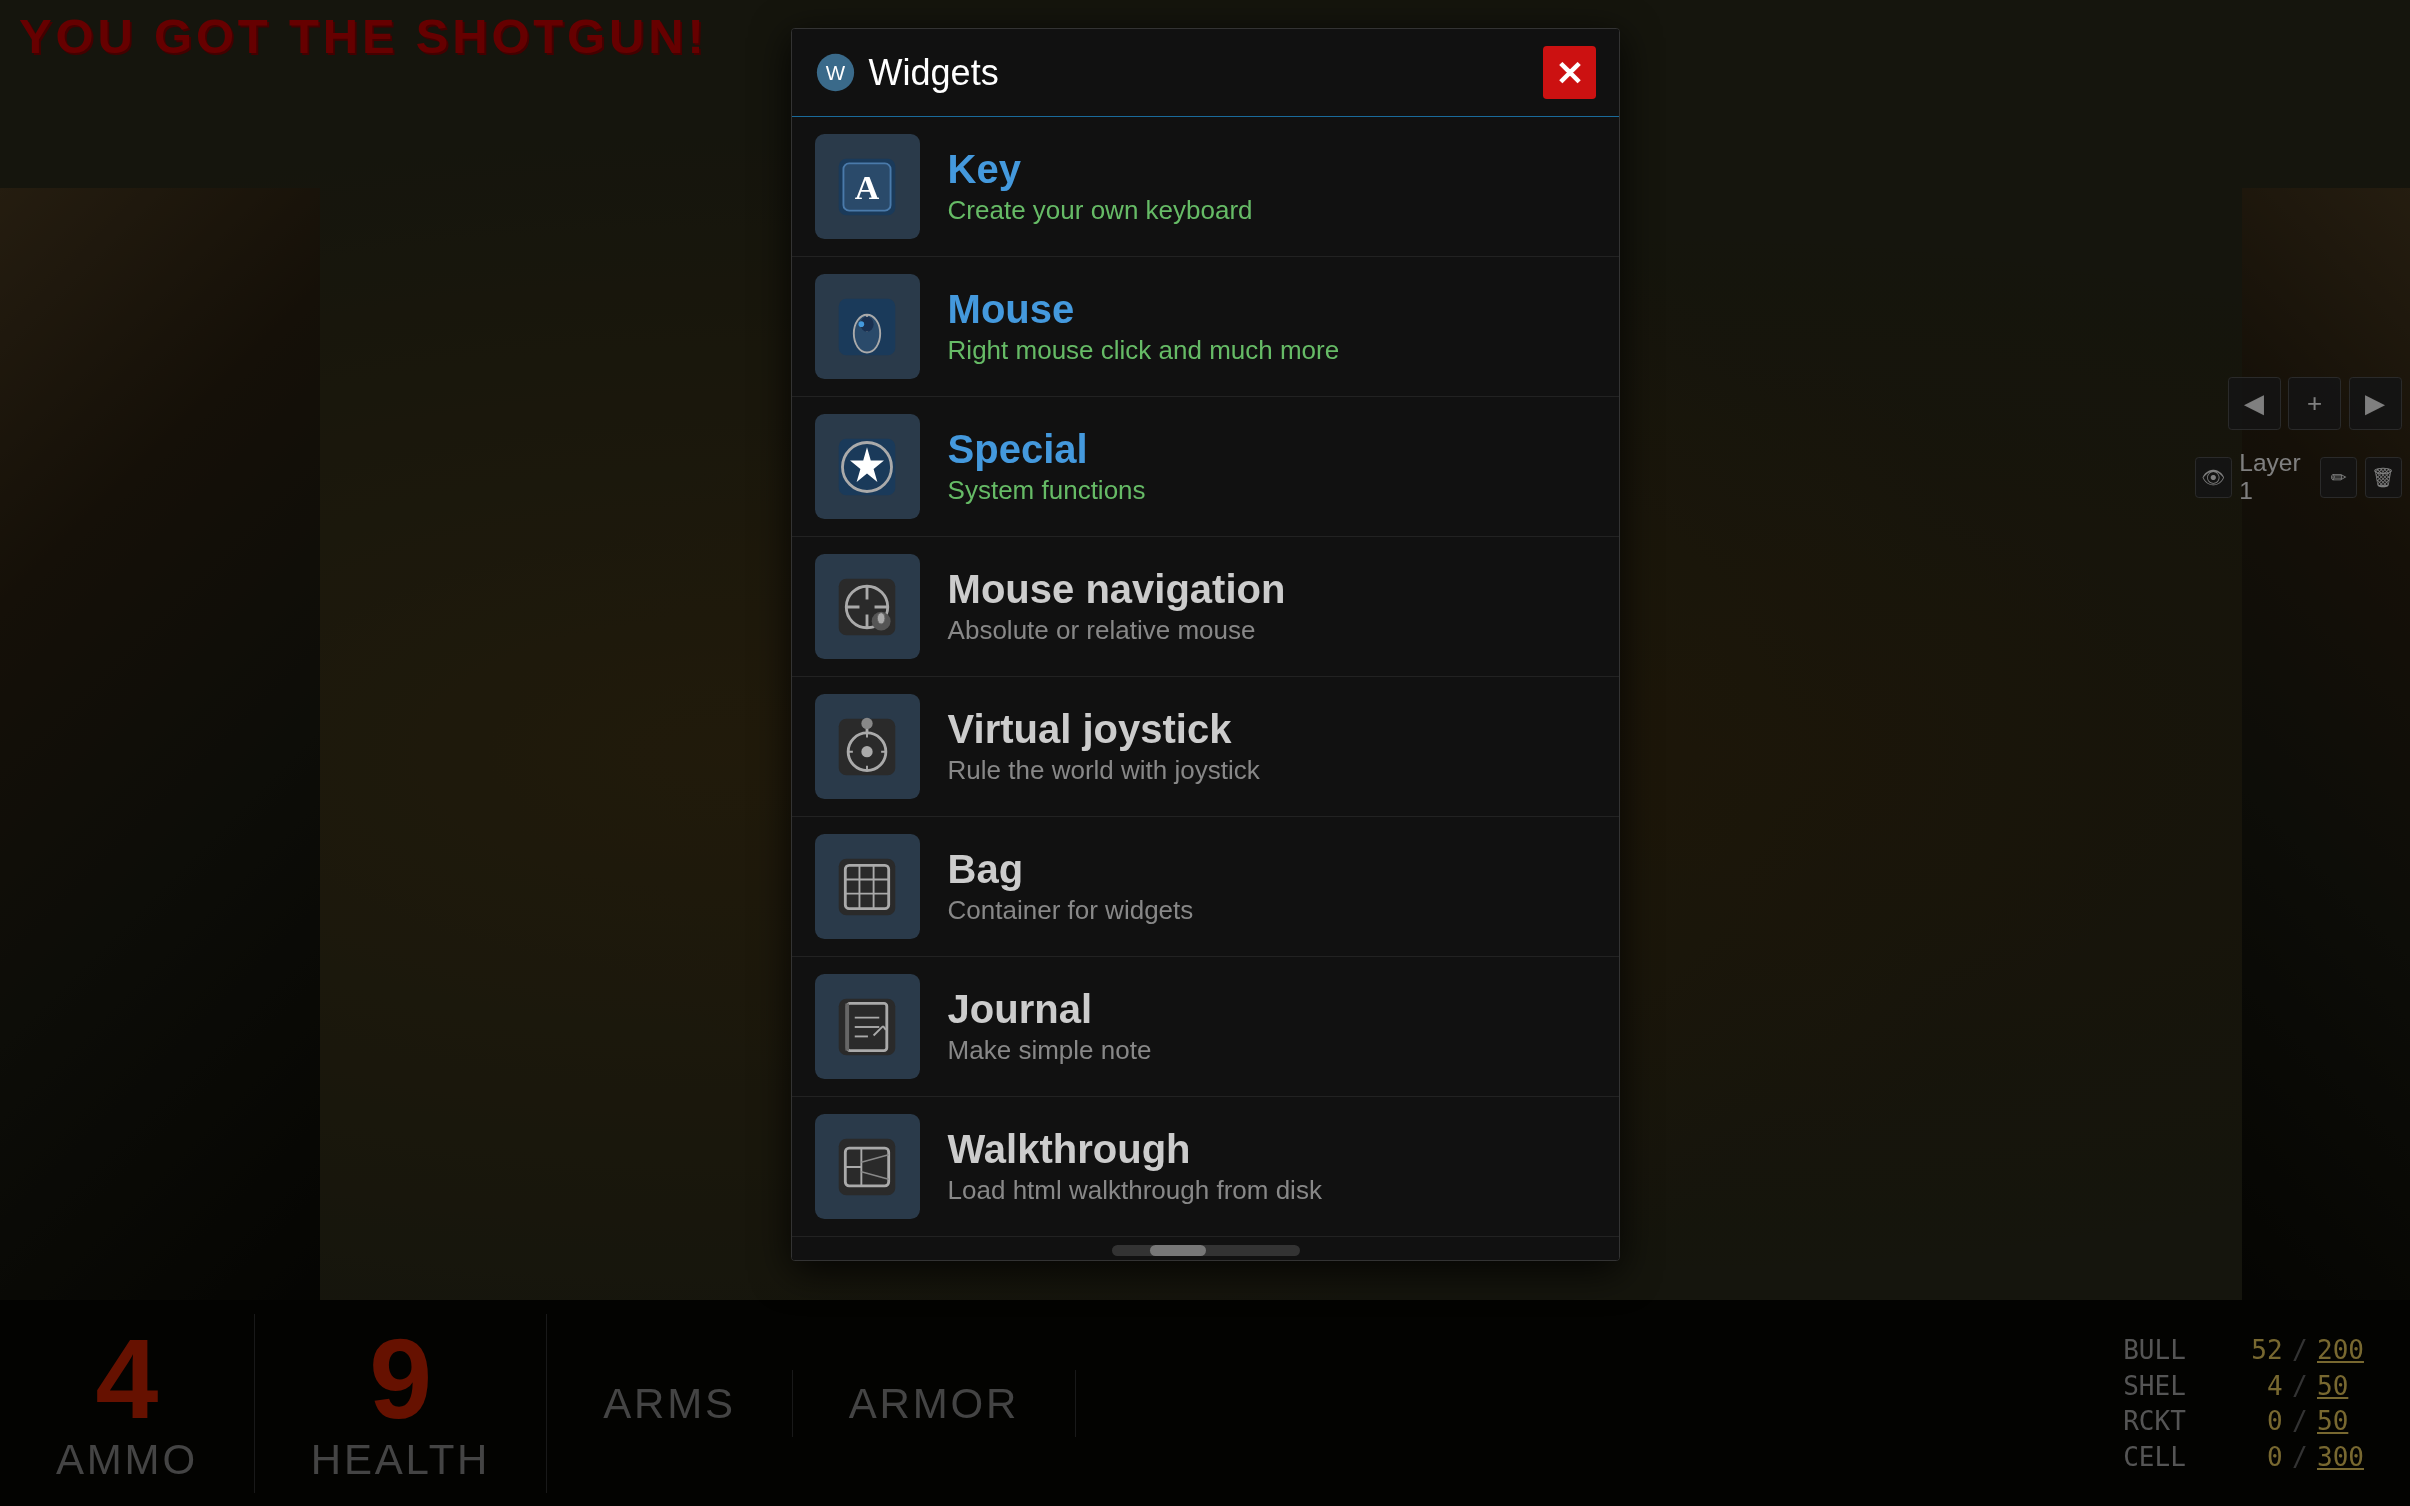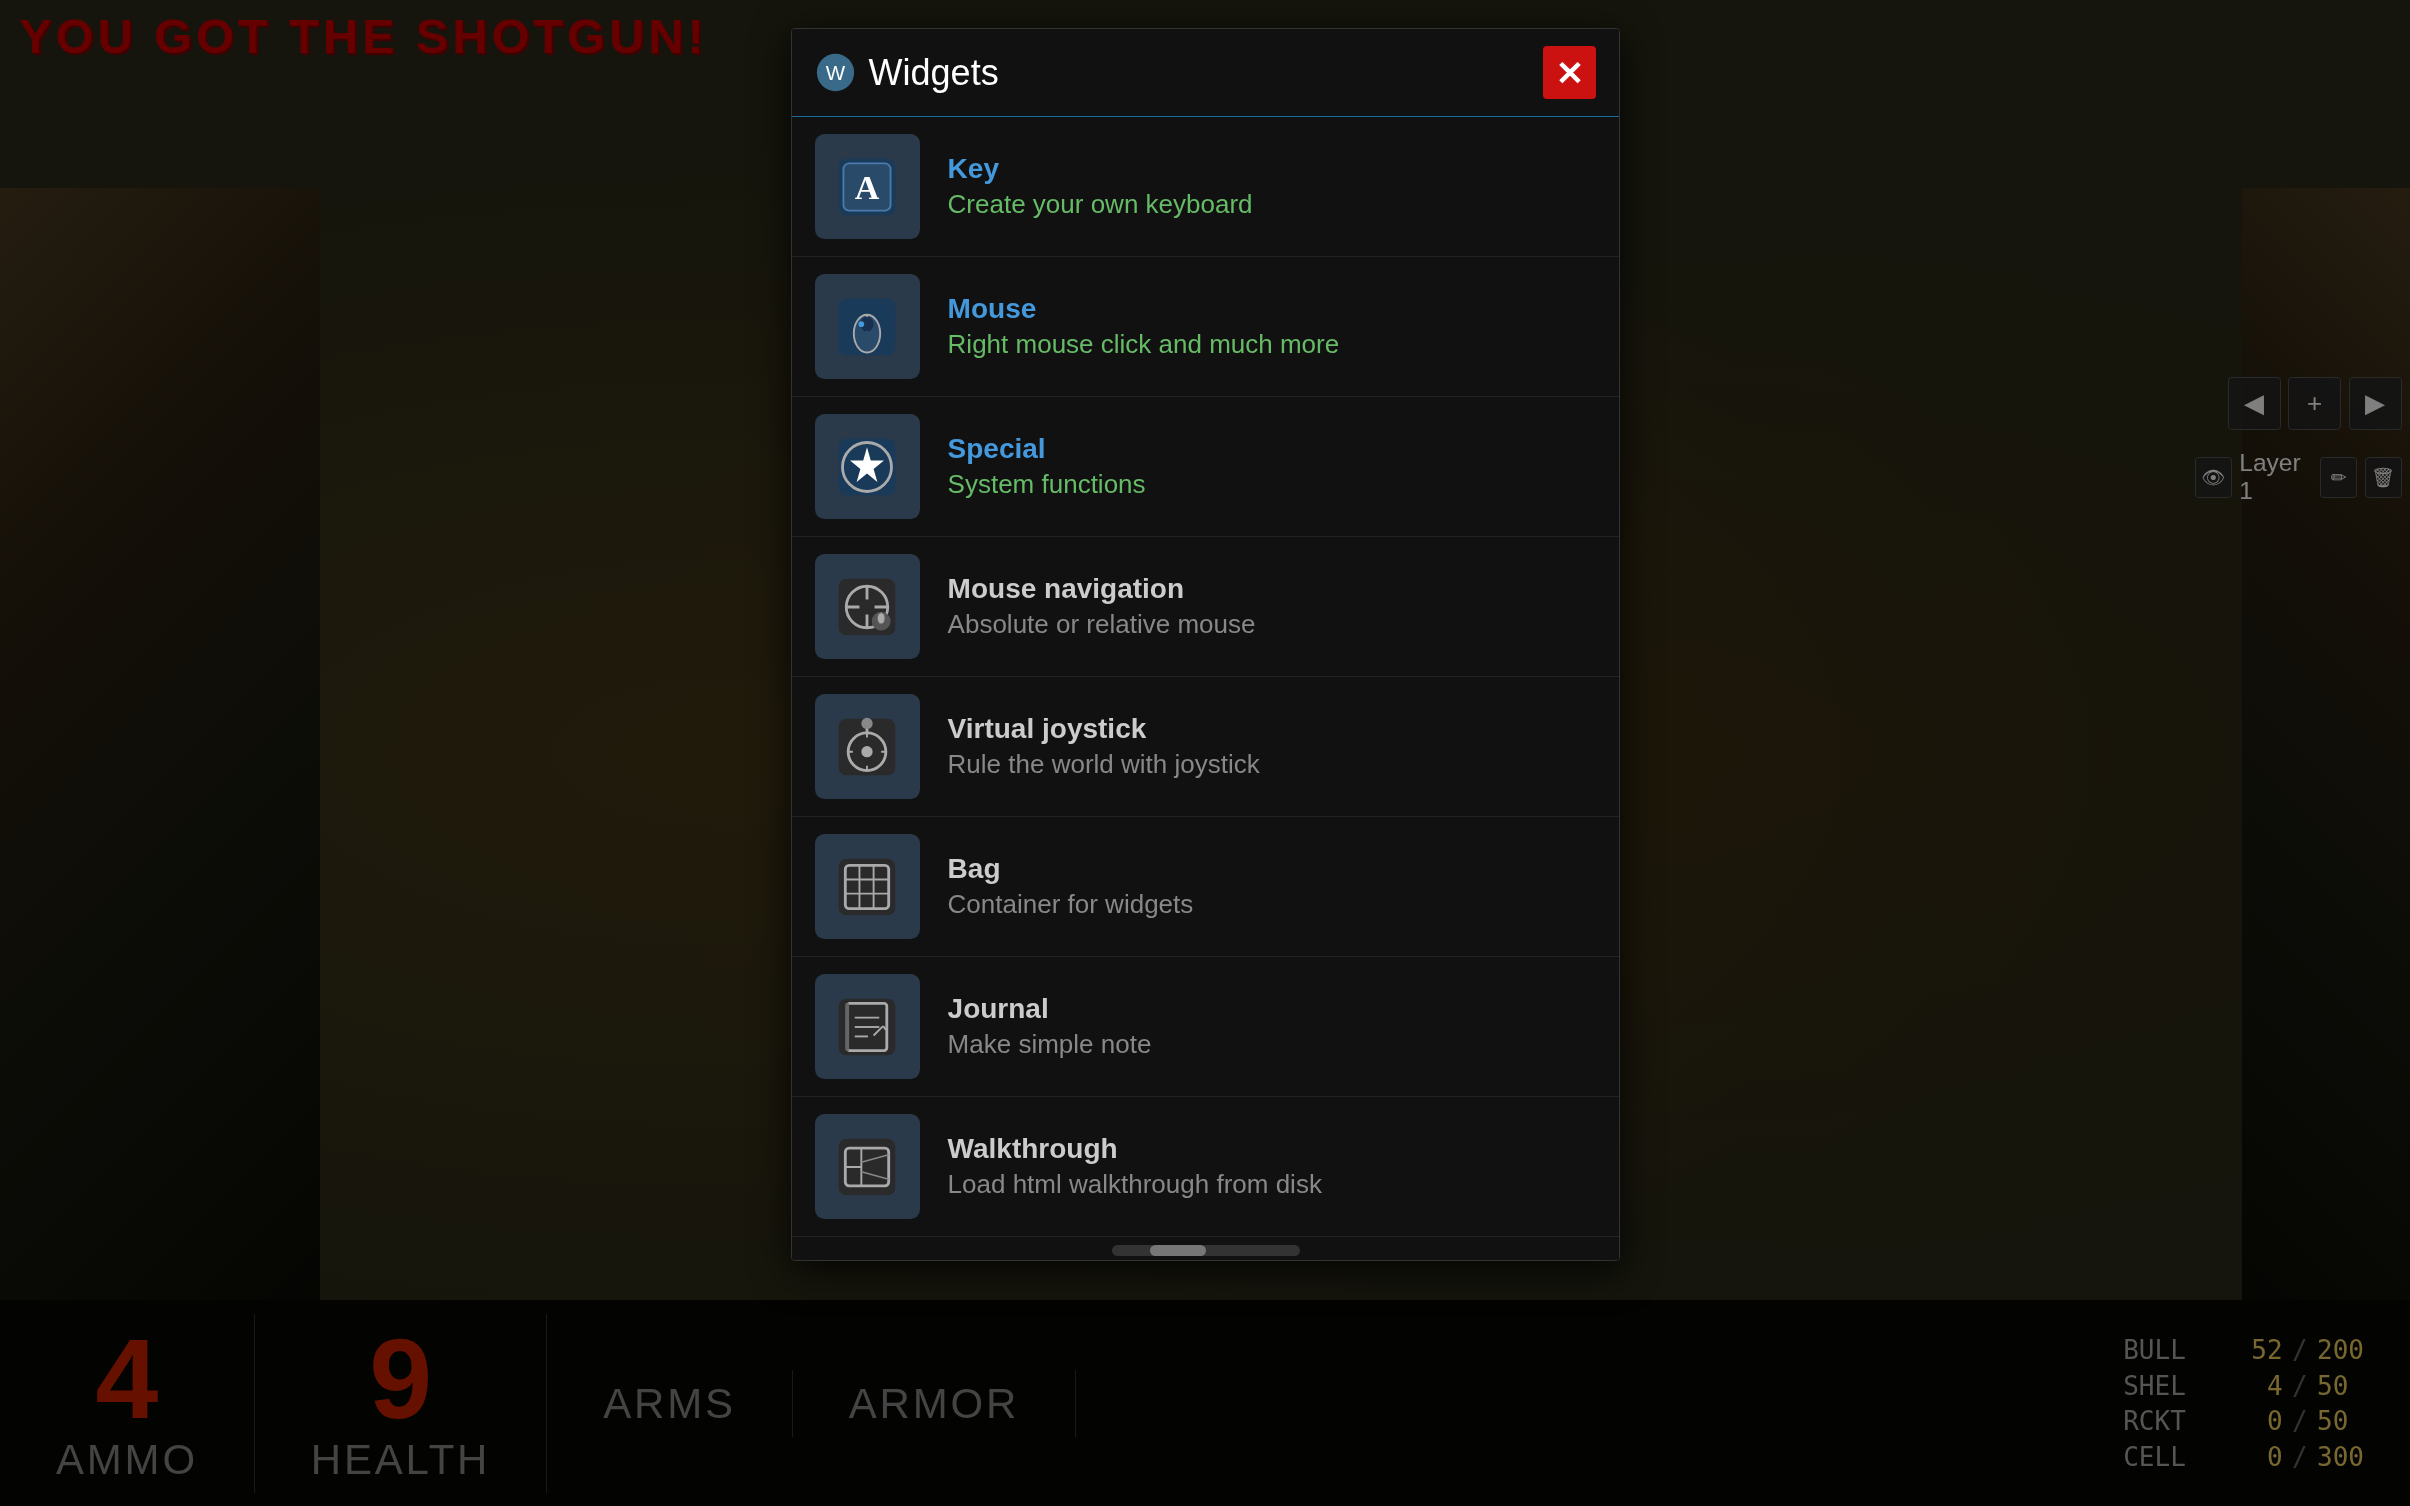--- a/index.html
+++ b/index.html
@@ -110,20 +110,21 @@
       text-align: right;
     }
 
     .hud-ammo-sep {
       color: #666;
     }
 
     .hud-ammo-max {
       color: #f0d060;
       width: 56px;
+      text-decoration: underline;
     }
 
     
     .right-panel {
       position: absolute;
       right: 0;
       top: 0;
       bottom: 0;
       width: 188px;
       display: flex;
@@ -268,21 +269,21 @@
       overflow: hidden;
     }
 
     .widget-text {
       display: flex;
       flex-direction: column;
       gap: 3.8px;
     }
 
     .widget-name {
-      font-size: 28px;
+      font-size: 40px;
       font-weight: bold;
     }
 
     .widget-desc {
       font-size: 26px;
     }
 
     
     .widget-icon-wrap svg {
       width: 66px;

